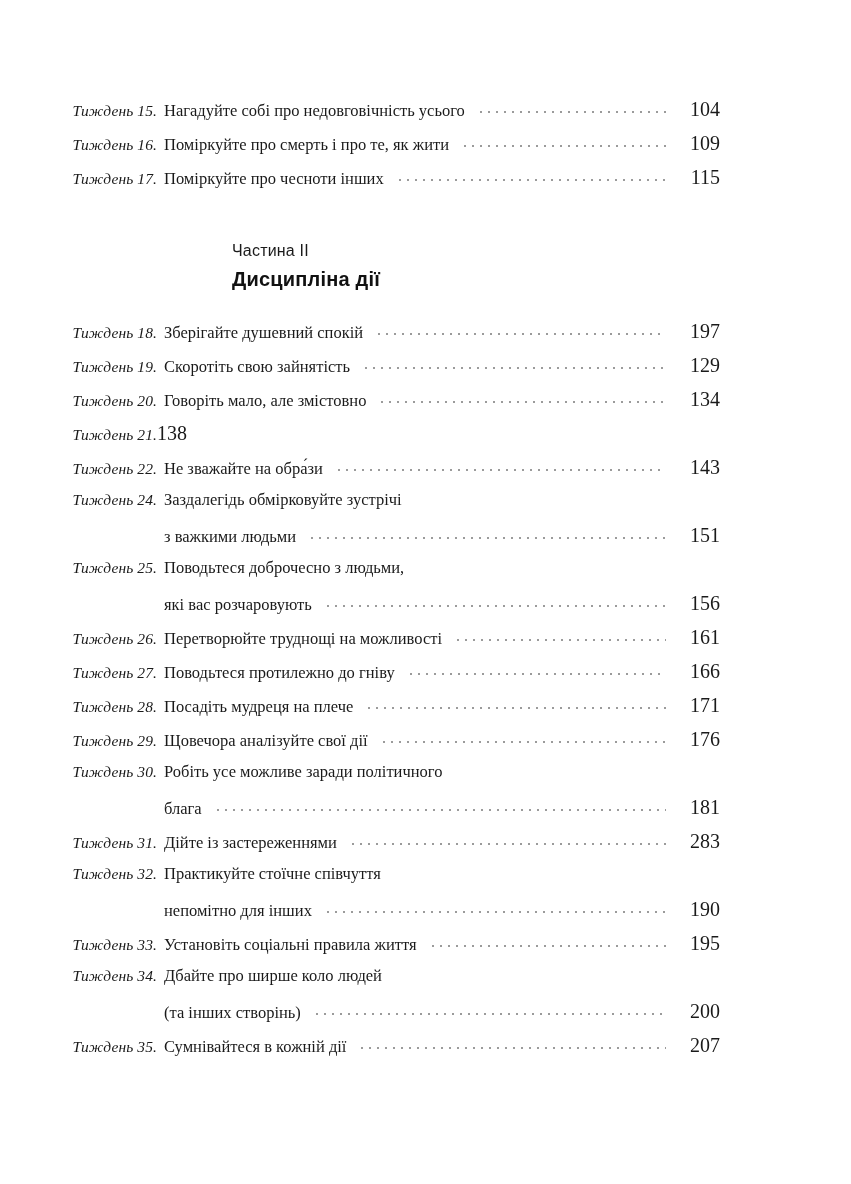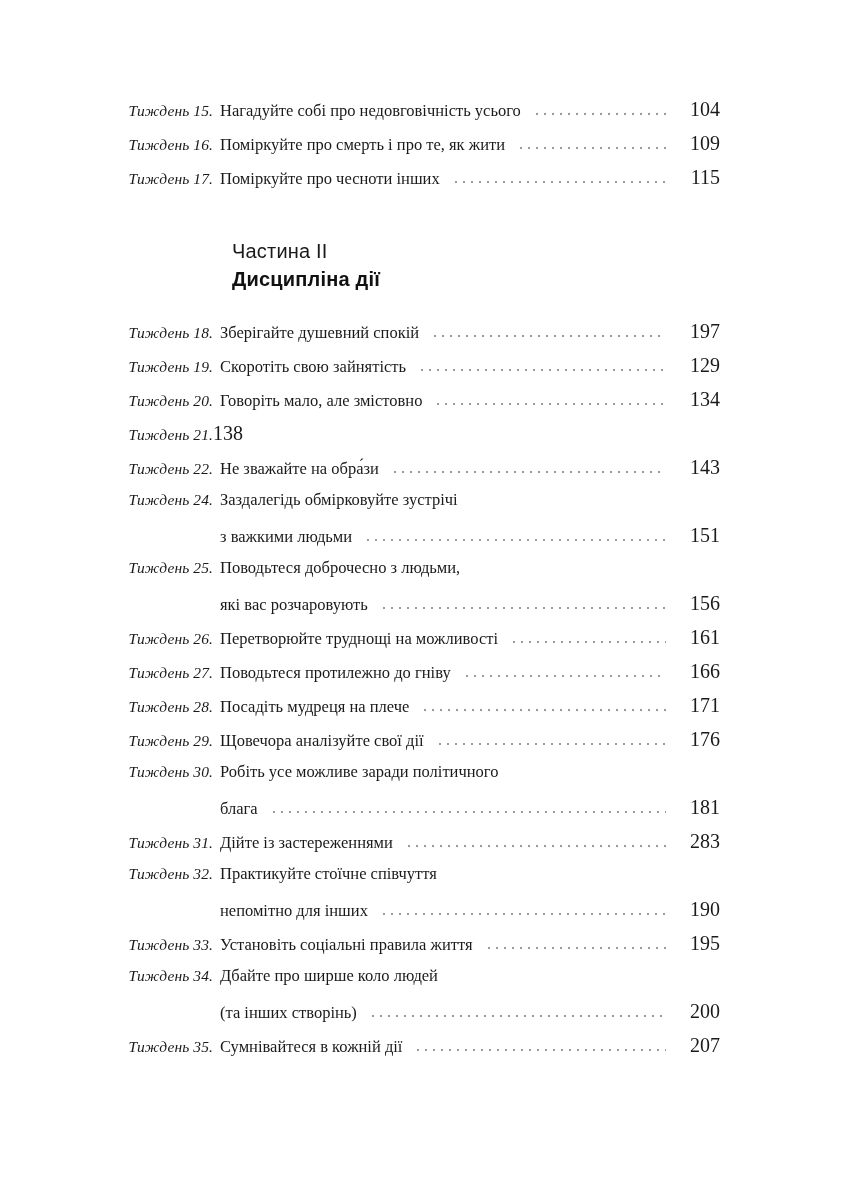--- a/index.html
+++ b/index.html
@@ -33,41 +33,41 @@
   .entry {
     position: relative;
     margin: 0;
   }
 
   .entry-line {
     display: flex;
     align-items: baseline;
     width: 851px;
     box-sizing: border-box;
-    padding-left: 116px;
+    padding-left: 60px;
     padding-right: 131px;
     height: 34px;
   }
 
   
   .wk {
     flex: 0 0 97px;
     text-align: right;
     font-style: italic;
     font-size: 15.5px;
     letter-spacing: .1px;
     white-space: nowrap;
     color: #1a1a1a;
   }
 
   
   .ttl-cell {
     flex: 1 1 auto;
     display: flex;
-    align-items: center;
+    align-items: flex-start;
     min-width: 0;
     padding-left: 7px;
   }
   .ttl {
     font-size: 16.5px;
     white-space: nowrap;
     color: #1a1a1a;
   }
 
   
@@ -104,21 +104,21 @@
 
   
   .entry-line.cont .wk { visibility: hidden; }
 
   
   .part {
     padding-left: 232px;
     font-family: "Liberation Sans", "DejaVu Sans", sans-serif;
   }
   .part-label {
-    font-size: 20px;
+    font-size: 16px;
     font-weight: 400;
     letter-spacing: .2px;
     color: #1a1a1a;
     line-height: 26px;
   }
   .part-title {
     font-size: 20px;
     font-weight: 700;
     letter-spacing: .2px;
     color: #111111;

